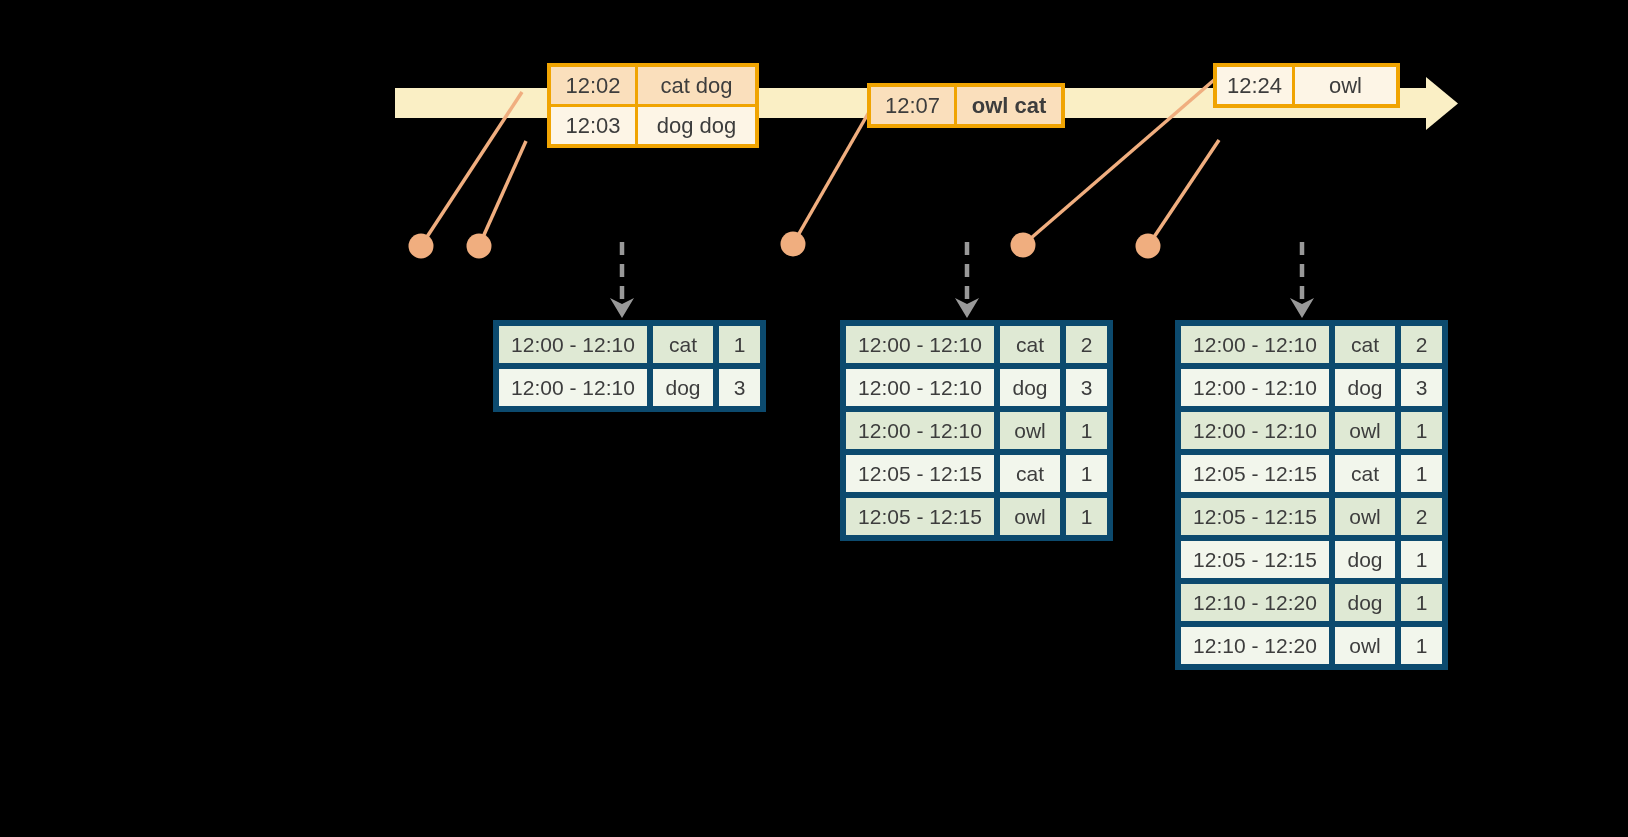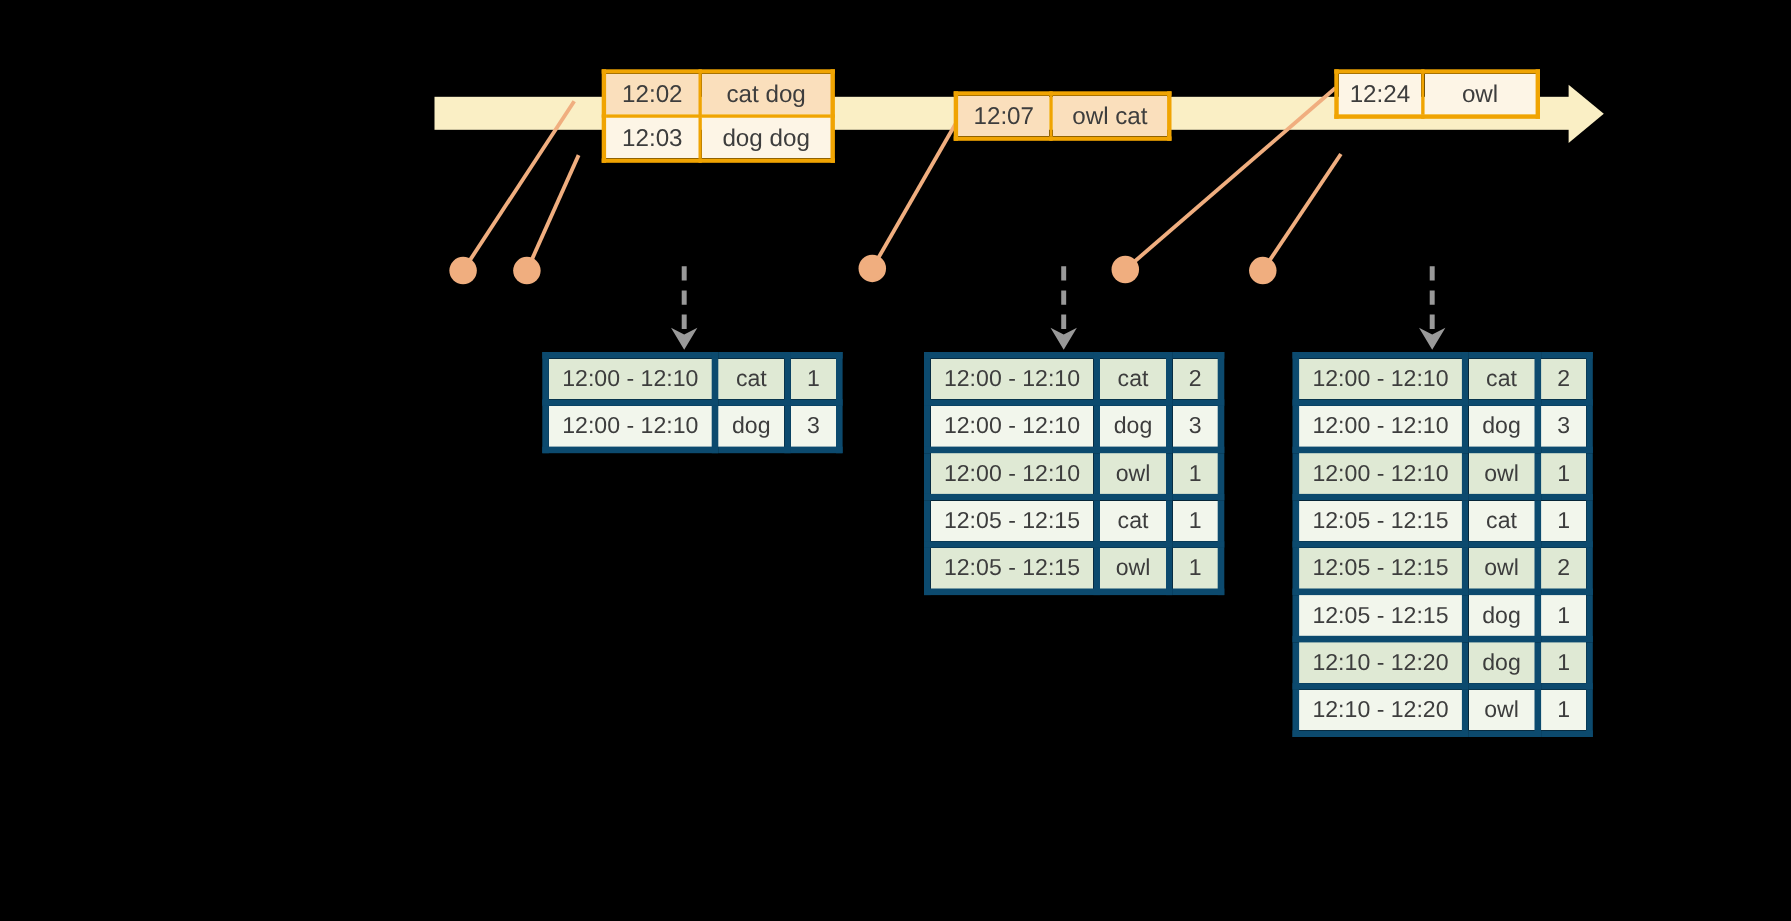--- a/index.html
+++ b/index.html
@@ -12,21 +12,21 @@
   td{vertical-align:middle;text-align:center;overflow:hidden;white-space:nowrap;}
 
   
   table.etable{border:4px solid #f0a402;font-size:22px;}
   table.etable td{border:3px solid #f0a402;height:35px;}
   td.peach{background:#fadfbc;}
   td.cream{background:#fdf5e6;}
   .e1{left:519px;top:63px;margin-left:28px;}
   .e1 td.t{width:82px;} .e1 td.w{width:115px;}
   .e2{left:867px;top:83px;}
-  .e2 td.t{width:81px;} .e2 td.w{width:102px;}
+  .e2 td.t{width:81px;} .e2 td.w{width:102px;font-weight:bold;}
   .e3{left:1213px;top:63px;}
   .e3 td.t{width:73px;} .e3 td.w{width:99px;}
 
   
   table.gtable{border:5px solid #70a847;font-size:21px;}
   table.gtable td{border:6px solid #0c4a6e;height:35px;}
   tr.rg td{background:#dfe9d4;}
   tr.rw td{background:#f2f6ec;}
   tr.gsep td{border-top-width:6px;}
   .g1{left:493px;top:320px;}

